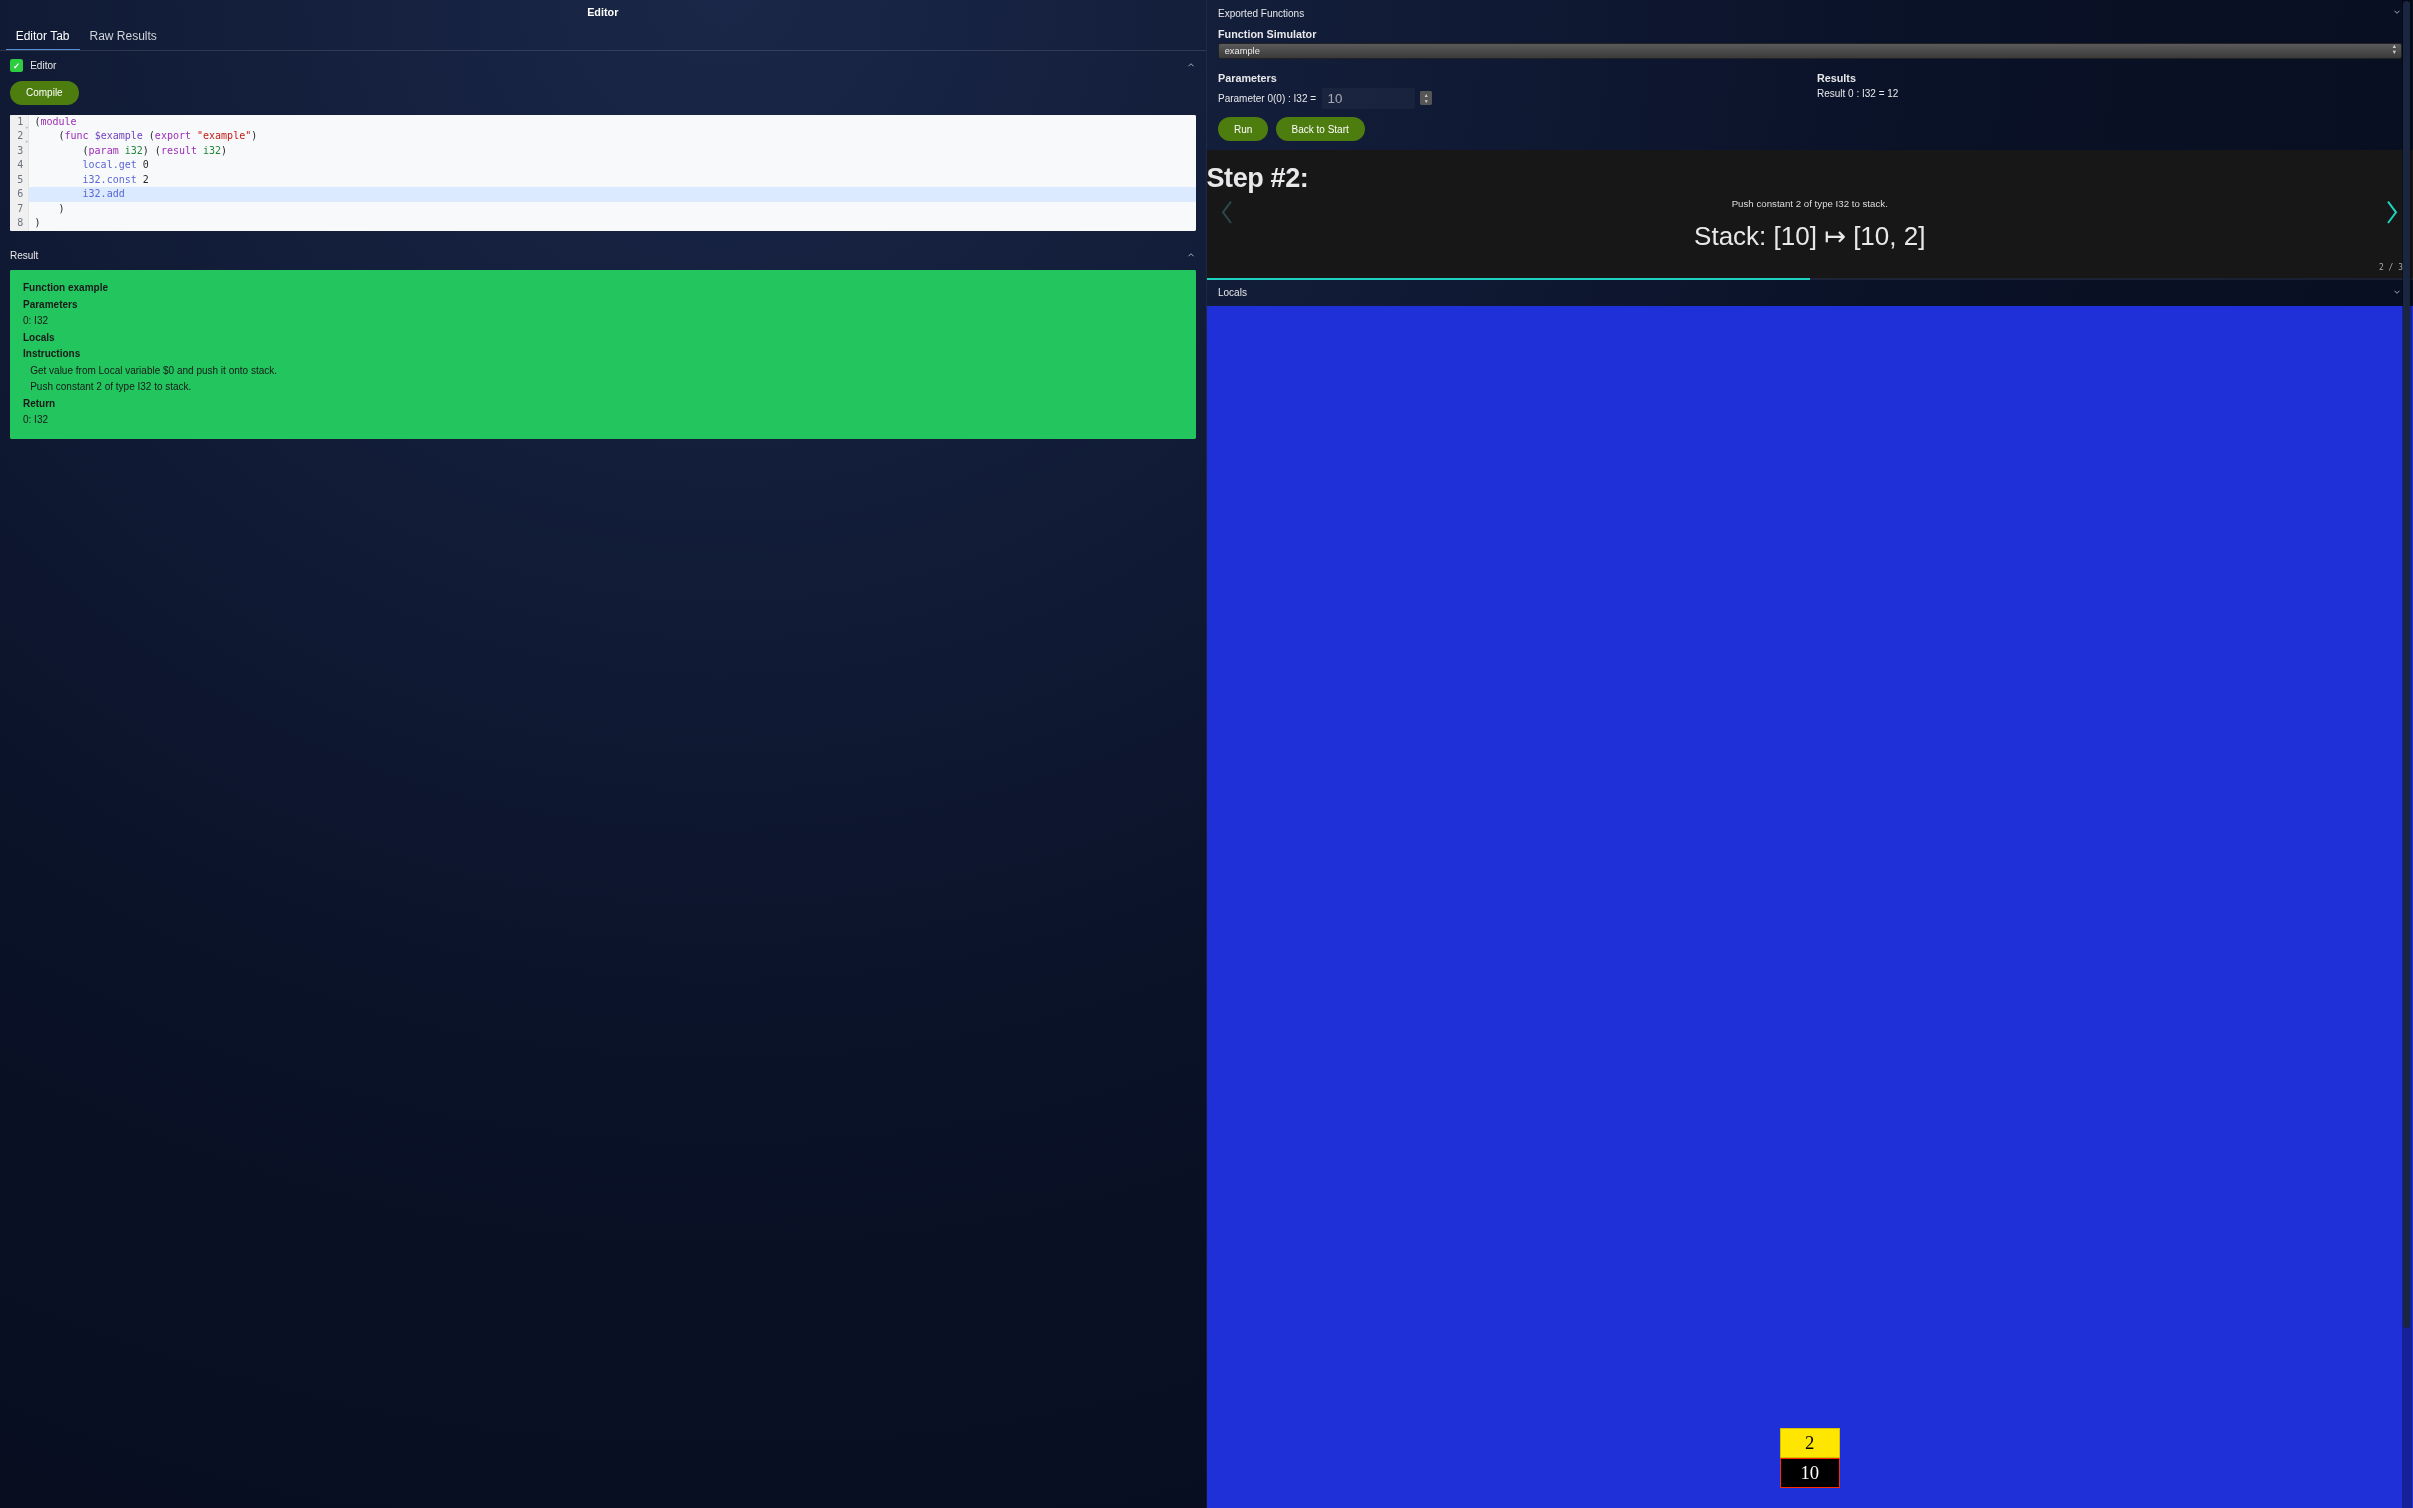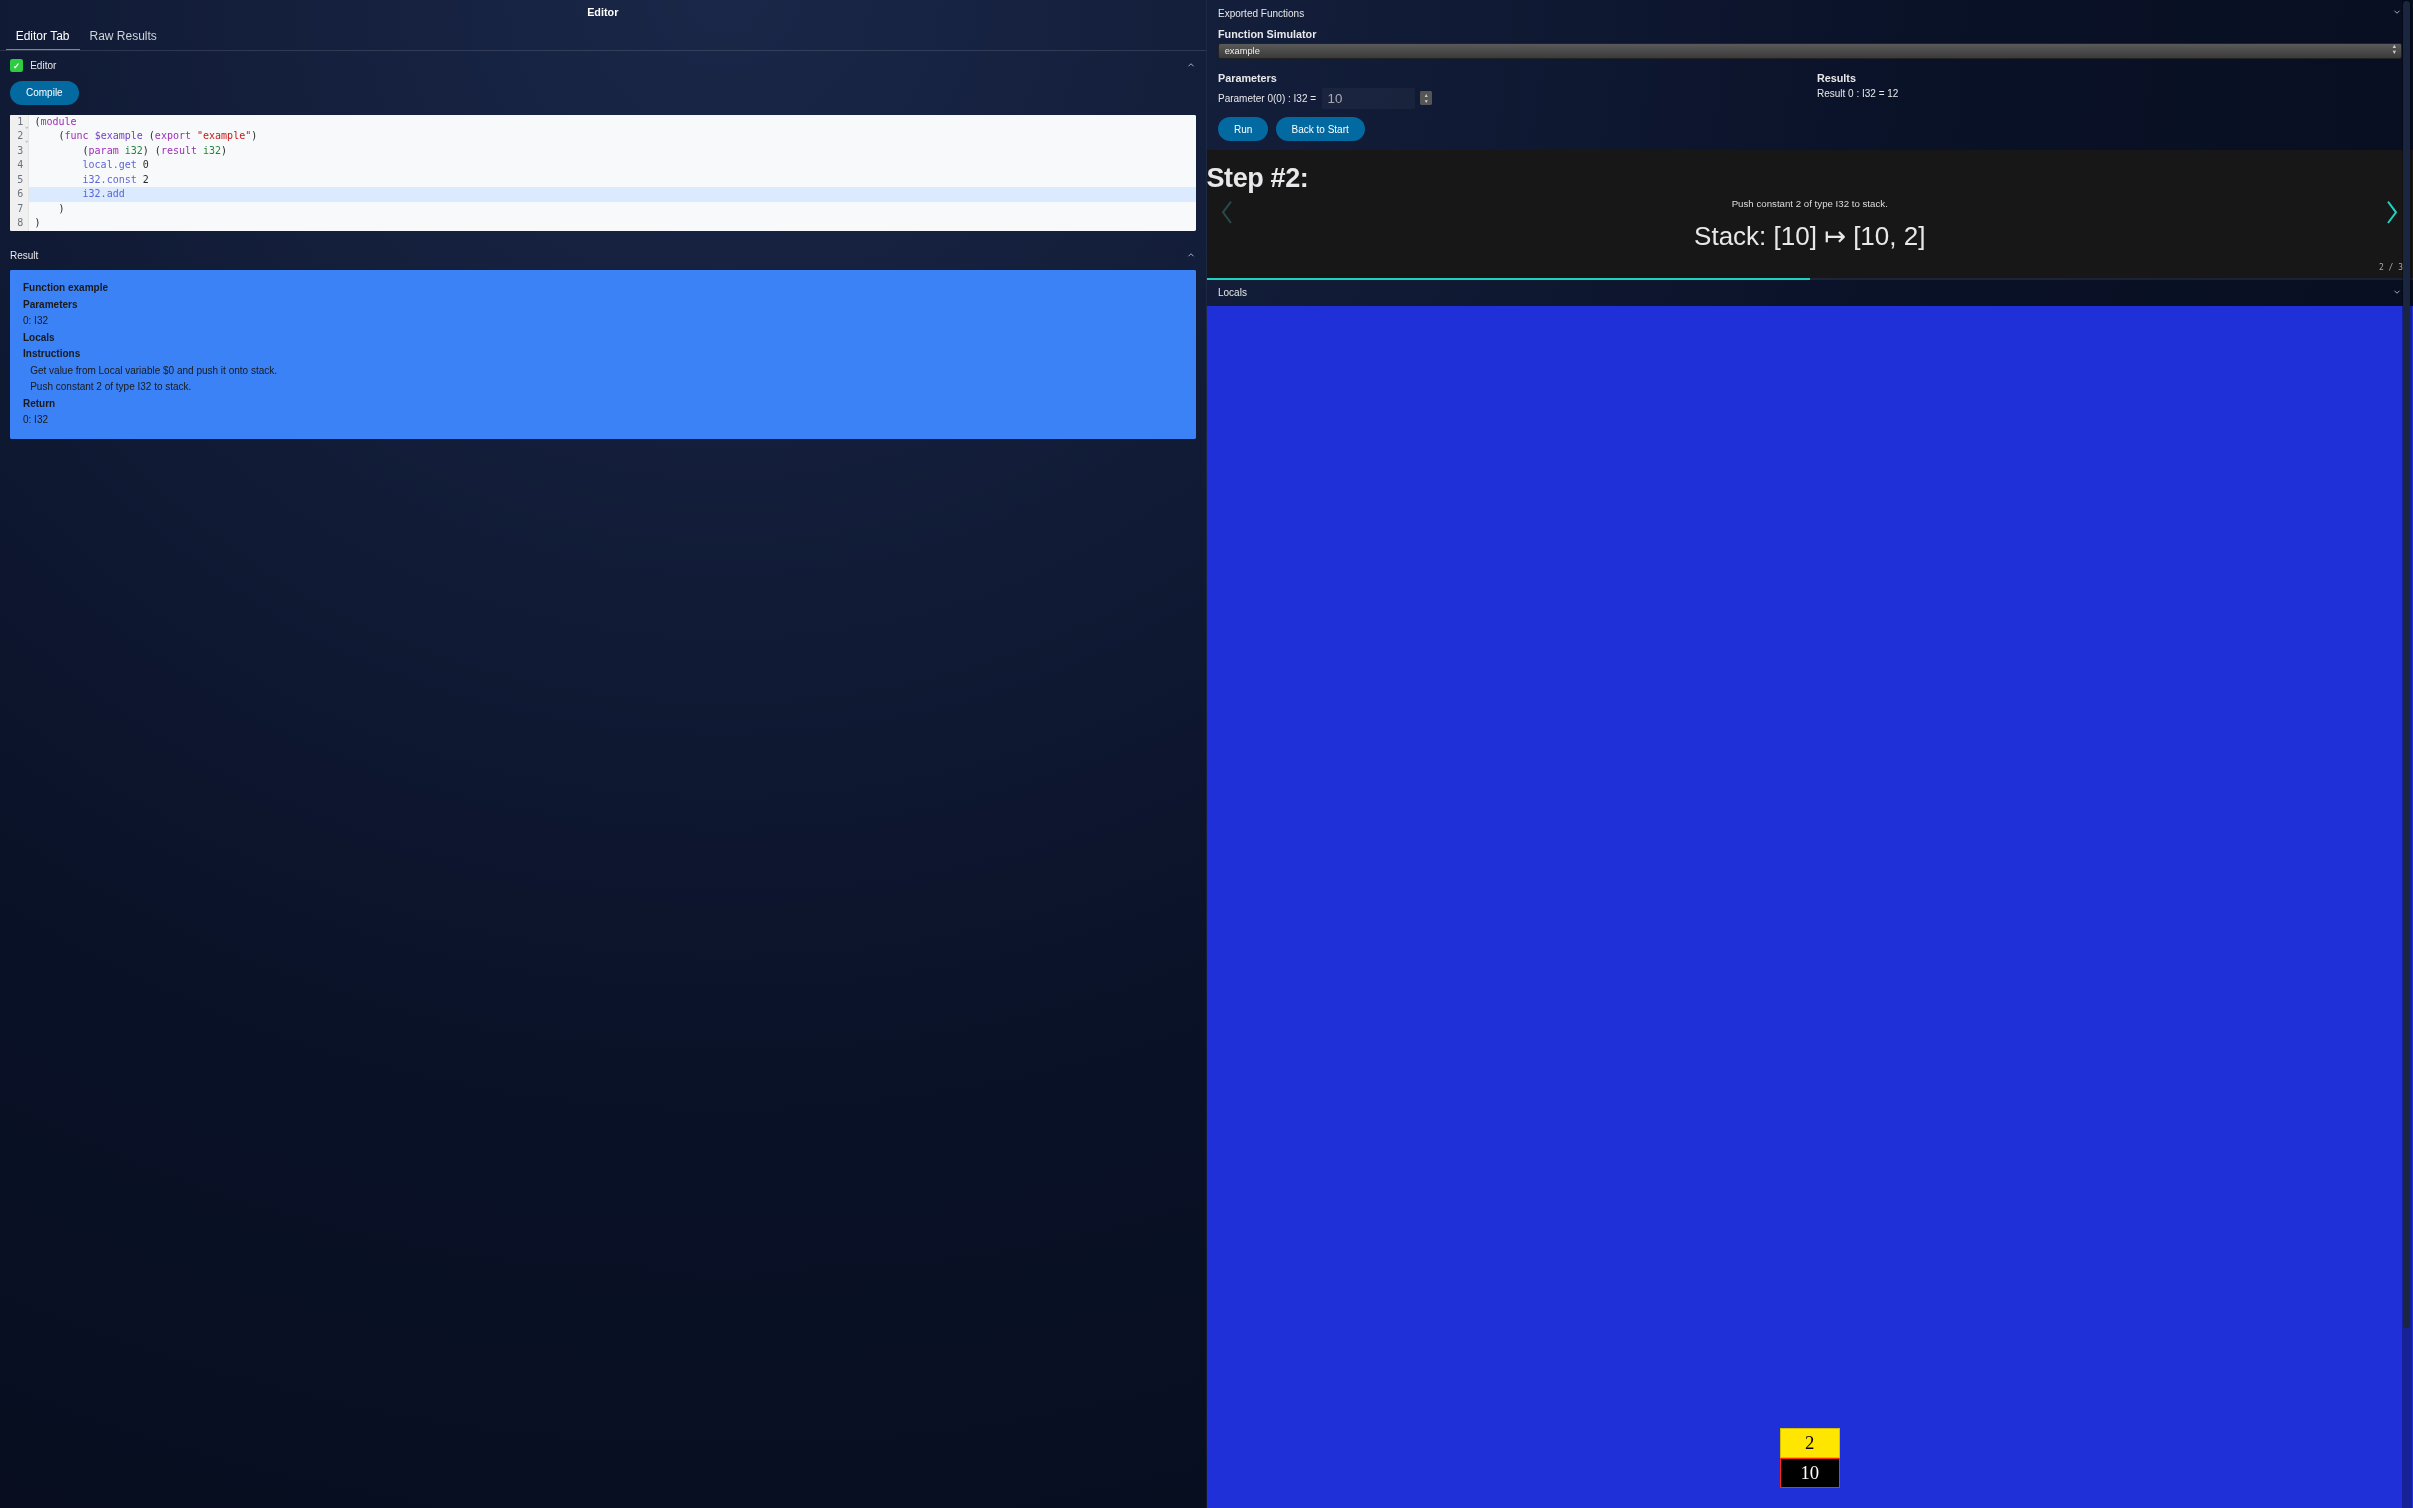--- a/index.html
+++ b/index.html
@@ -20,41 +20,41 @@
 .tabs { display: flex; border-bottom: 0.7px solid rgba(255,255,255,0.12); padding: 0 5.7px; }
 .tab { padding: 5.7px 10px; cursor: pointer; color: #cfd3da; font-size: 12px; }
 .tab.active { border-bottom: 1.4px solid #5a8fd6; color: #fff; }
 
 .section-header { display: flex; align-items: center; justify-content: space-between; padding: 8.6px 10px; cursor: pointer; }
 .section-header .left { display: flex; align-items: center; gap: 7.2px; }
 .checkbox { width: 13px; height: 13px; background: #2ecc40; border-radius: 2.2px; display: flex; align-items: center; justify-content: center; color: #fff; font-size: 8.6px; font-weight: bold; }
 .chevron svg { width: 10px; height: 10px; stroke: #c8c9cf; }
 
 .compile-btn, .run-btn, .back-btn {
-  background: #0369a1; color: #fff; border: none; border-radius: 16px;
+  background: #4d7c0f; color: #fff; border: none; border-radius: 16px;
   padding: 6.5px 16px; font-size: 10px; cursor: pointer; font-weight: 400;
 }
 .btn-row { padding: 0 10px 10px; }
 
 .code-editor { background: #f8f9fa; border-radius: 1.4px; margin: 0 10px 10px; font-family: "Menlo","Consolas",monospace; font-size: 10px; color: #24292e; overflow: hidden; }
 .code-line { display: flex; line-height: 1.45; }
 .code-line.highlight { background: #dbeafe; }
 .gutter { width: 18.7px; text-align: right; padding: 0 4.3px 0 0; color: #6b7280; background: #f0f0f0; user-select:none; border-right:0.7px solid #e5e5e5; position:relative;}
 .gutter .fold { position:absolute; right:-0.7px; bottom:-0.7px; font-size:5.7px; color:#888;}
 .code-text { padding: 0 5.7px; white-space: pre; }
 .tok-paren { color: #24292e; }
 .tok-kw { color: #9d2eb8; }
 .tok-type { color: #22863a; }
 .tok-var { color: #6f42c1; }
 .tok-str { color: #c41a16; }
 .tok-func { color: #5a67d8; }
 .tok-num { color: #24292e;}
 
 .result-header { display:flex; justify-content:space-between; align-items:center; padding:8.6px 10px; cursor:pointer;}
-.result-box { background:#3b82f6; color:#1a1a1a; margin:0 10px 10px; padding:10px 13px; border-radius:1.4px; font-size:10px; line-height:1.65;}
+.result-box { background:#22c55e; color:#1a1a1a; margin:0 10px 10px; padding:10px 13px; border-radius:1.4px; font-size:10px; line-height:1.65;}
 .result-box .b { font-weight:700; }
 .result-box .indent { padding-left:7.2px;}
 
 
 .exp-row { display:flex; justify-content:space-between; align-items:center; padding:7.2px 11.5px; font-size:10px;}
 .sim-head { padding:1.4px 11.5px 2.9px; font-weight:700; font-size:10.8px;}
 .choose-row { padding:1.4px 11.5px 4.3px; font-size:10px;}
 .select-wrap { margin:0 11.5px 8.6px; position:relative;}
 .select {
   width:100%; background:linear-gradient(#5a5a5a,#3a3a3a); border:0.7px solid #222;

